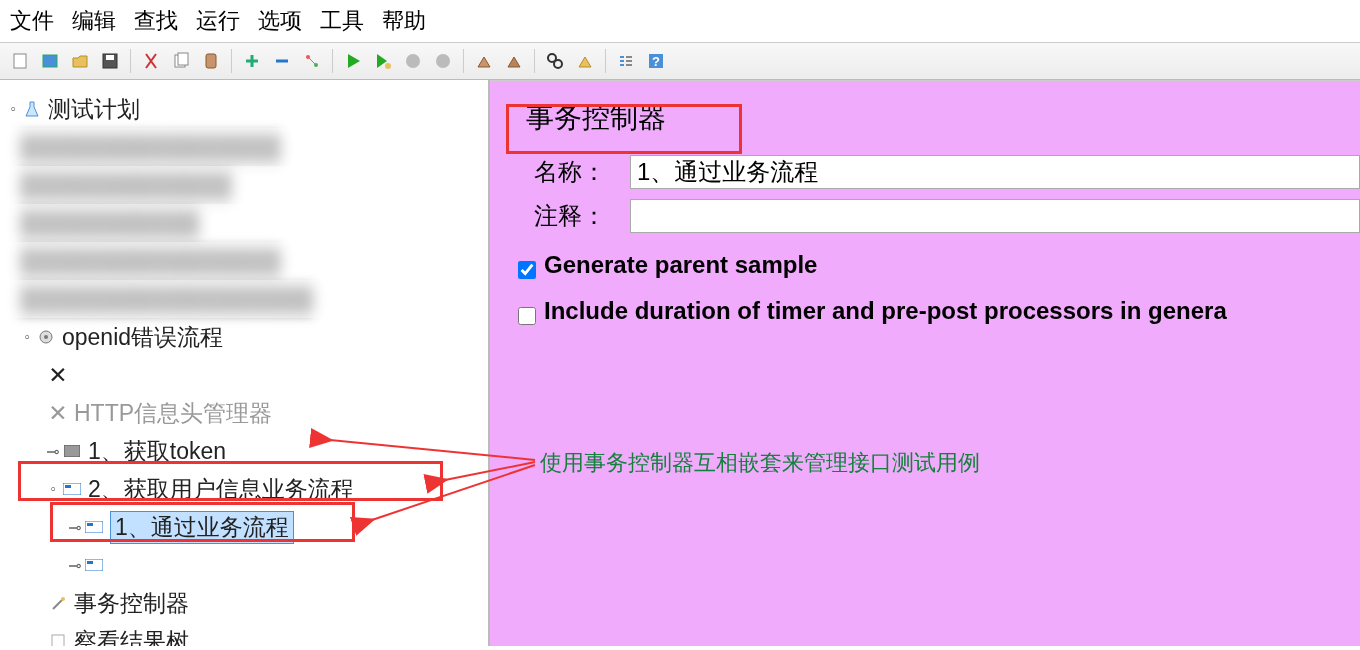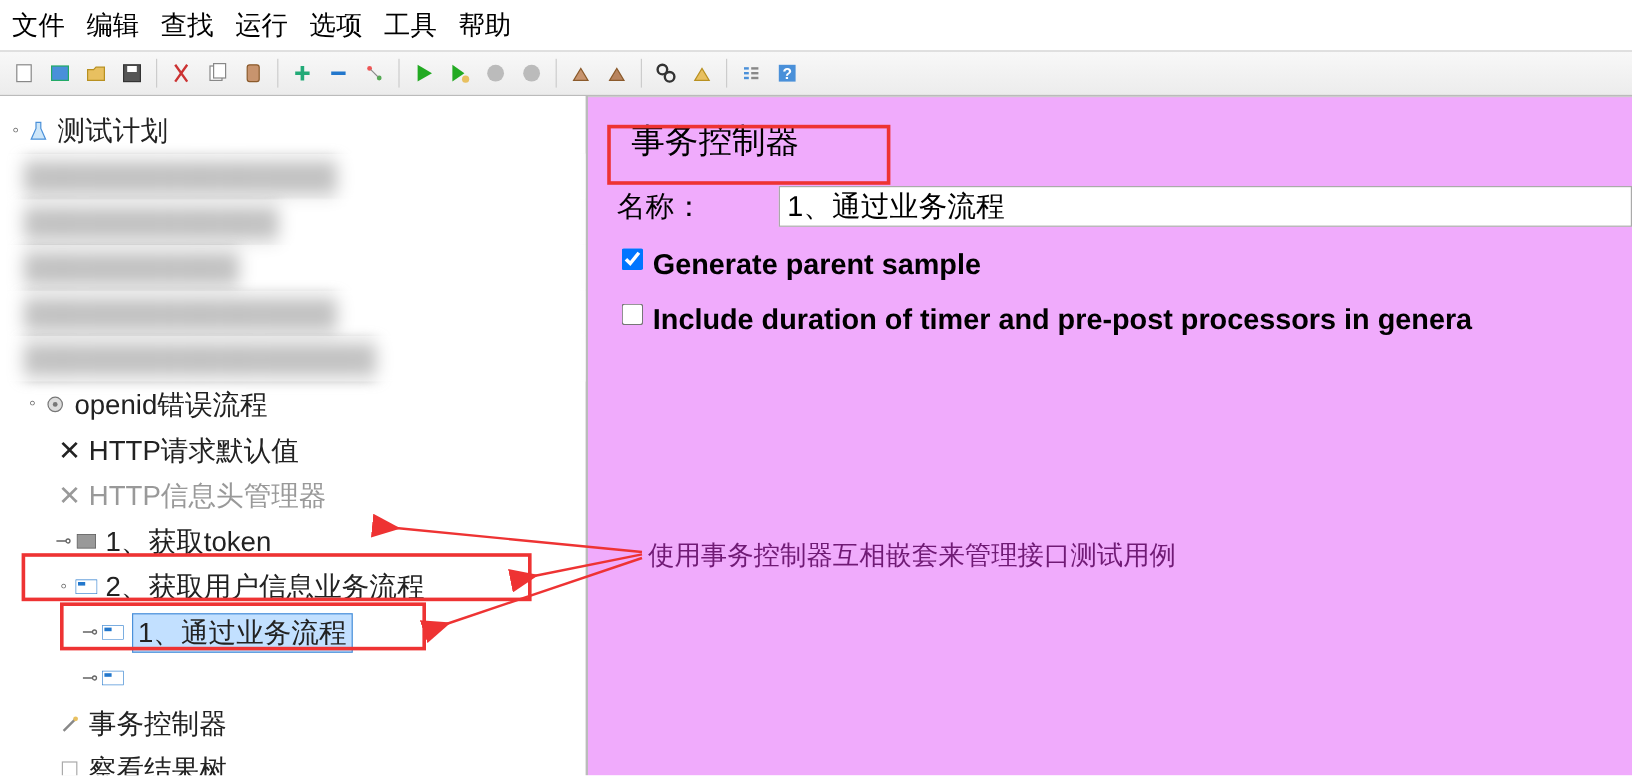--- a/index.html
+++ b/index.html
@@ -22,28 +22,28 @@
 .indent-1 { padding-left: 14px; }
 .indent-2 { padding-left: 40px; }
 .indent-3 { padding-left: 62px; }
 .blurred { position: relative; }
 .blurred::after { content: ""; position: absolute; inset: 0; background: rgba(255,255,255,0.55); backdrop-filter: blur(3px); }
 .blurred .txt { filter: blur(6px); color: #777; }
 .selected .txt { background: #c2e0ff; border: 1px solid #4a90d9; padding: 0 4px; }
 
 .content-panel { flex: 1; background: #f0abfc; border-top: 1px solid #ccc; padding: 14px 0 0 24px; }
 .ptitle { font-size: 28px; font-weight: 400; padding: 4px 12px 8px; display: inline-block; }
-.form-row { display: flex; align-items: center; margin: 10px 0 0 0; font-size: 24px; gap: 39px; }
+.form-row { display: flex; align-items: center; margin: 10px 0 0 20px; font-size: 24px; }
 .form-row label { width: 96px; }
 .form-row input[type=text] { flex: 1; font-size: 24px; padding: 2px 6px; border: 1px solid #aaa; background: #fff; height: 34px; }
-.chk-row { display: flex; align-items: flex-start; margin: 18px 0 0 4px; font-size: 24px; font-weight: 700; gap: 8px; }
+.chk-row { display: flex; align-items: flex-end; margin: 18px 0 0 4px; font-size: 24px; font-weight: 700; gap: 8px; }
 .chk-row input { width: 18px; height: 18px; }
 
 .redbox { border: 3px solid #e33; position: absolute; pointer-events: none; }
-.annot-text { position: absolute; color: #701a75; font-size: 22px; pointer-events: none; }
+.annot-text { position: absolute; color: #15803d; font-size: 22px; pointer-events: none; }
 
 .arrow-svg { position: absolute; pointer-events: none; }
 </style>
 </head>
 <body>
 
 <div class="menubar">
   <span>文件</span>
   <span>编辑</span>
   <span>查找</span>
@@ -209,21 +209,20 @@
             <svg width="16" height="16">
               <circle cx="8" cy="8" r="6" fill="#ddd" stroke="#777"></circle>
               <circle cx="8" cy="8" r="2" fill="#777"></circle>
             </svg>
           </span>
         <span class="txt">openid错误流程</span>
       </div>
 
       <div class="tree-row indent-2">
         <span class="icon">✕</span>
-        <span class="txt">HTTP请求默认值</span>
       </div>
       <div class="tree-row indent-2" style="color:#999">
         <span class="icon">✕</span>
         <span class="txt">HTTP信息头管理器</span>
       </div>
       <div class="tree-row indent-2">
         <span class="handle">⊸</span>
         <span class="icon">
             <svg width="16" height="12">
               <rect width="16" height="12" fill="#999" stroke="#555"></rect>
@@ -279,20 +278,24 @@
       </div>
     </div>
   </div>
 
   <div class="content-panel">
     <div class="ptitle">事务控制器</div>
 
     <div class="form-row">
       <label>名称：</label>
       <input type="text" value="1、通过业务流程" style="">
+    </div>
+    <div class="form-row">
+      <label>注释：</label>
+      <input type="text" value="" style="">
     </div>
 
     <div class="chk-row">
       <input type="checkbox" checked="" style="">
       <span>Generate parent sample</span>
     </div>
     <div class="chk-row">
       <input type="checkbox" style="">
       <span>Include duration of timer and pre-post processors in genera</span>
     </div>

